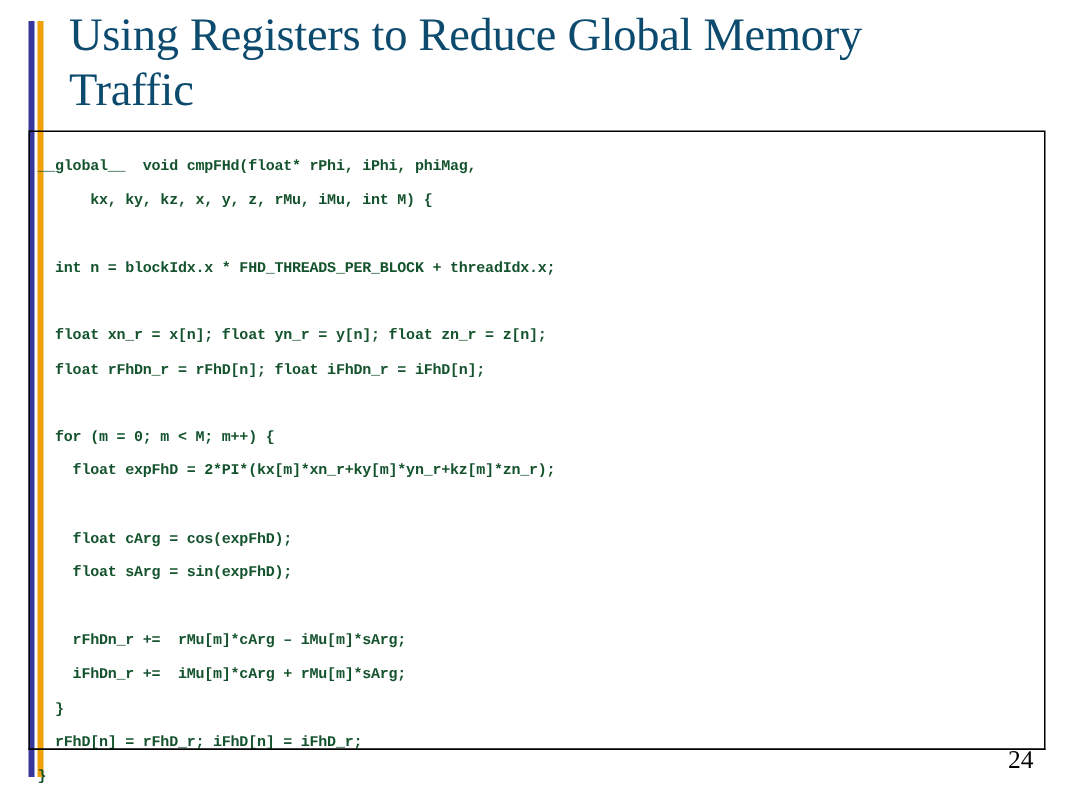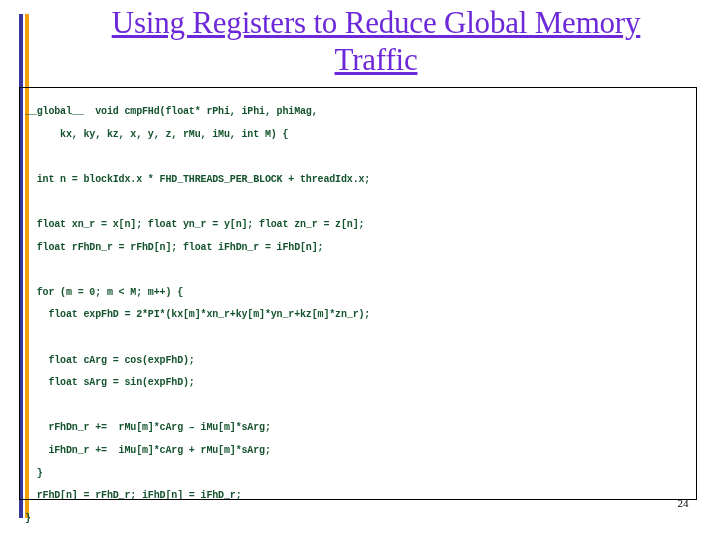--- a/index.html
+++ b/index.html
@@ -23,28 +23,27 @@
     height: 540px;
     background: #ffffff;
   }
 
   
   #slide-title {
     position: absolute;
     left: 46px;
     top: 4px;
     width: 660px;
-    text-align: center;
+    text-align: left;
     font-family: "Liberation Serif", serif;
     font-size: 31px;
     line-height: 37px;
-    color: #6d28d9;
+    color: #0c4a6e;
     letter-spacing: -0.2px;
     white-space: pre-line;
-    text-decoration: underline;
   }
 
   
   .accent-bar {
     position: absolute;
     top: 14px;
     height: 504px;
     width: 4px;
   }
   #accent-bar-blue   { left: 19px; background: #36369B; }
@@ -95,23 +94,23 @@
     font-size: 11px;
     line-height: 14px;
     color: #000000;
     white-space: pre-line;
   }
   #page-number {
     position: absolute;
     left: 672px;
     top: 497px;
     width: 22px;
-    text-align: center;
+    text-align: left;
     font-family: "Liberation Serif", serif;
-    font-size: 11px;
+    font-size: 17px;
     color: #000000;
   }
 </style>
 </head>
 <body>
 
 <div id="slide">
 
   <div id="slide-title">Using Registers to Reduce Global Memory
 Traffic</div>

